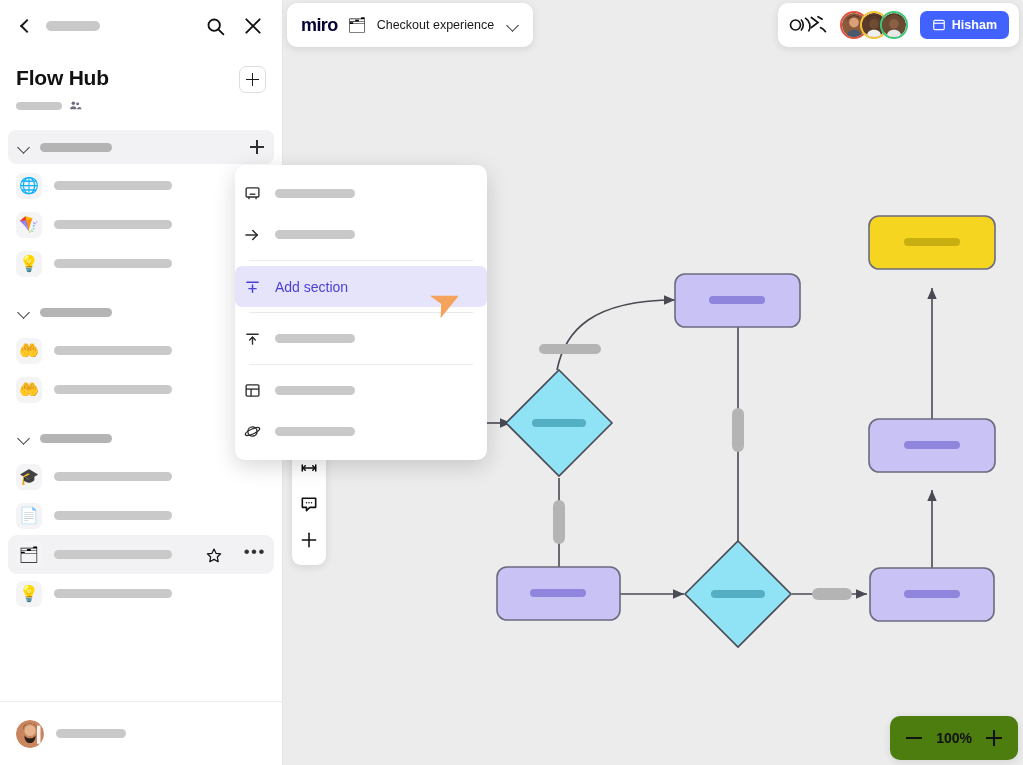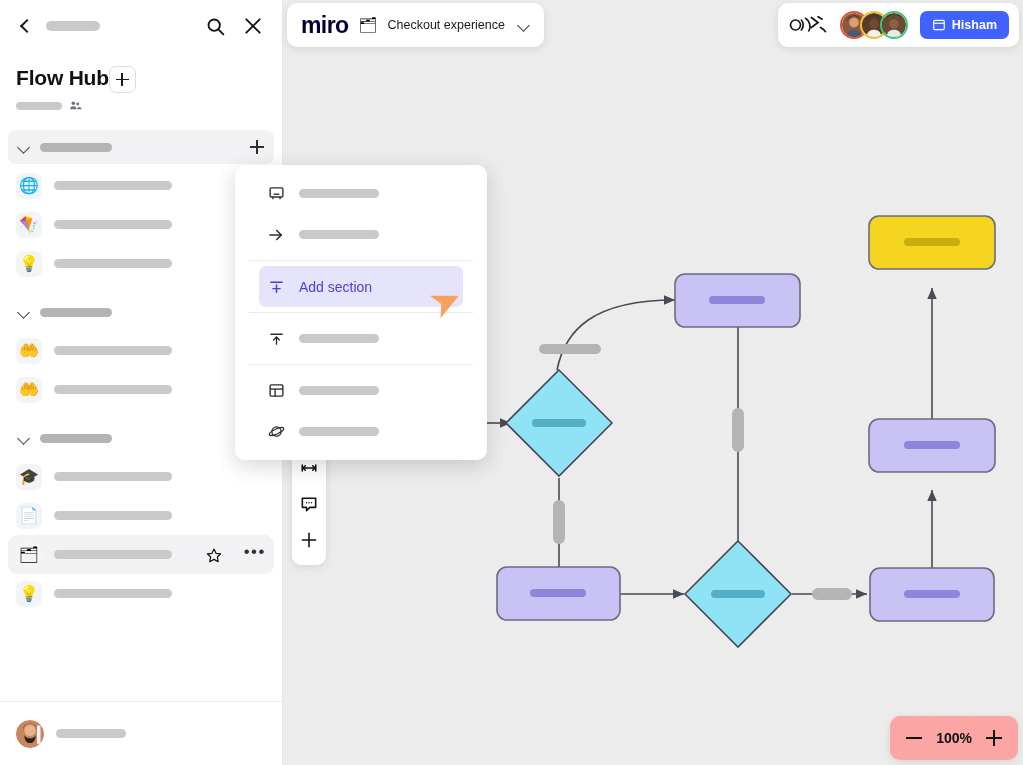--- a/index.html
+++ b/index.html
@@ -33,21 +33,21 @@
     transform: rotate(45deg);
   }
   .ph { background: #C9C9C9; border-radius: 6px; height: 9px; display:inline-block; }
   .ph-dark { background: #B4B4B4; }
   .sb-top .ph { width: 54px; height: 10px; }
   .sb-top-spacer { flex: 1; }
   .icon-btn { width: 26px; height: 26px; display:flex; align-items:center; justify-content:center; cursor:pointer; }
   .icon-btn svg { display:block; }
 
   .sb-title-row {
-    padding: 14px 16px 4px 16px; display:flex; align-items:flex-start; justify-content: flex-start;
+    padding: 14px 16px 4px 16px; display:flex; align-items:flex-start; justify-content: space-between;
   }
   .sb-title { font-size: 21px; font-weight: 700; color: #111; letter-spacing: -0.2px; }
   .sb-sub { margin-top: 9px; display:flex; align-items:center; gap: 7px; }
   .sb-sub .ph { width: 46px; height: 8px; }
   .plus-box {
     width: 27px; height: 27px; border: 1px solid #DDDDDD; border-radius: 7px;
     display:flex; align-items:center; justify-content:center; cursor:pointer; background:#fff;
   }
   .plus-box::before, .plus-box::after {
     content:""; position:absolute; background:#1a1a1a;
@@ -98,21 +98,21 @@
   }
   .avatar-sm { width: 28px; height: 28px; border-radius: 50%; overflow:hidden; flex:0 0 auto; }
   .sb-bottom .ph { width: 70px; height: 9px; }
 
   
   .topbar {
     position:absolute; left:287px; top:3px; height: 44px;
     background:#fff; border-radius: 10px; box-shadow: 0 2px 8px rgba(0,0,0,.10);
     display:flex; align-items:center; padding: 0 14px; gap: 10px;
   }
-  .miro-logo { font-size: 23px; font-weight: 800; letter-spacing: -0.6px; color:#050038;text-align:right; }
+  .miro-logo { font-size: 18px; font-weight: 800; letter-spacing: -0.6px; color:#050038;text-align:right; }
   .board-title { font-size: 12.5px; color:#1a1a1a; }
   .chev-sm { width: 11px; height: 11px; position:relative; margin-left: 4px; }
   .chev-sm::before {
     content:""; position:absolute; left:0; top:1px; width:8px; height:8px;
     border-right: 1.7px solid #333; border-bottom: 1.7px solid #333;
     transform: rotate(45deg);
   }
 
   .topright {
     position:absolute; right: 4px; top:3px; height: 44px;
@@ -138,40 +138,40 @@
   .mini-tool > div { width: 26px; height: 30px; display:flex; align-items:center; justify-content:center; cursor:pointer; }
 
   
   .ctx {
     position:absolute; left:235px; top:165px; width: 252px;
     background:#fff; border-radius: 10px; box-shadow: 0 6px 22px rgba(0,0,0,.16);
     padding: 8px 0; z-index: 30;
   }
   .ctx-item {
     display:flex; align-items:center; gap:14px; height: 41px;
-    margin: 0 24px; padding: 0 8px; border-radius: 7px; cursor:pointer;
+    margin: 0 0; padding: 0 8px; border-radius: 7px; cursor:pointer;
   }
   .ctx-item .ph { width: 80px; height: 9px; }
   .ctx-item.hl { background:#E6E4FB; color:#4B3FD6; }
   .ctx-item.hl .ctx-label { color:#4B3FD6; font-size: 14px; }
   .ctx-ico { width: 18px; height: 18px; display:flex; align-items:center; justify-content:center; flex:0 0 auto; }
   .ctx-sep { height:1px; background:#EAEAEA; margin: 5px 14px; }
 
   
   .cursor { position:absolute; left: 424px; top: 288px; z-index: 40; }
   .name-tag {
     position:absolute; left: 444px; top: 311px; z-index: 40;
     background: #FBB97A; color: #3b2a13; font-size: 20px;
     padding: 6px 18px; border-radius: 20px;
   }
 
   
   .zoomctl {
     position:absolute; right: 5px; bottom: 5px; height: 44px; min-width: 110px;
-    background:#fca5a5; border-radius: 10px; box-shadow: 0 2px 8px rgba(0,0,0,.10);
+    background:#4d7c0f; border-radius: 10px; box-shadow: 0 2px 8px rgba(0,0,0,.10);
     display:flex; align-items:center; justify-content:center; gap: 14px; padding: 0 16px;
   }
   .zoom-val { font-size: 14px; font-weight: 700; color:#111; }
   .z-minus { width:16px; height:2px; background:#111; cursor:pointer; }
   .z-plus { position:relative; width:16px; height:16px; cursor:pointer; }
   .z-plus::before { content:""; position:absolute; left:0; top:7px; width:16px; height:2px; background:#111; }
   .z-plus::after  { content:""; position:absolute; top:0; left:7px; height:16px; width:2px; background:#111; }
 
   
   .flow { position:absolute; left:283px; top:0; width:740px; height:765px; }

